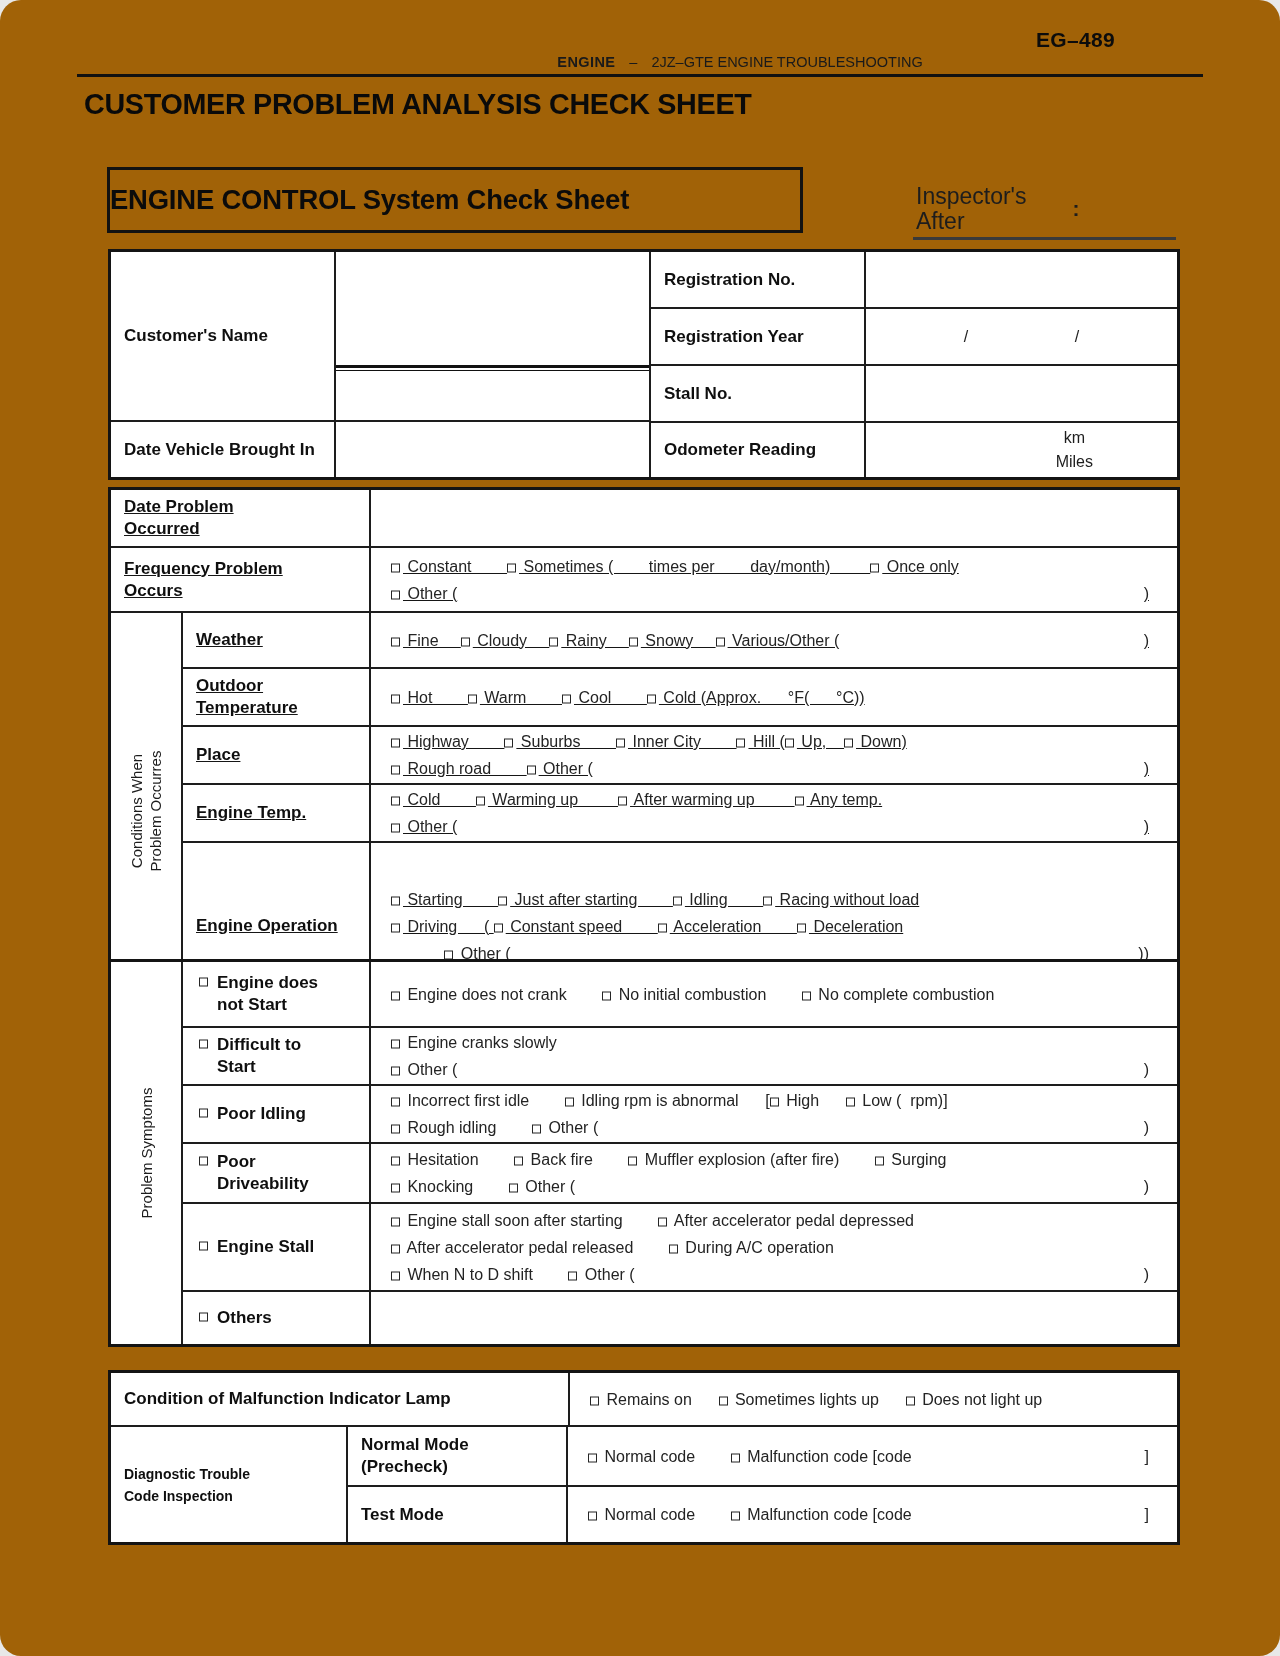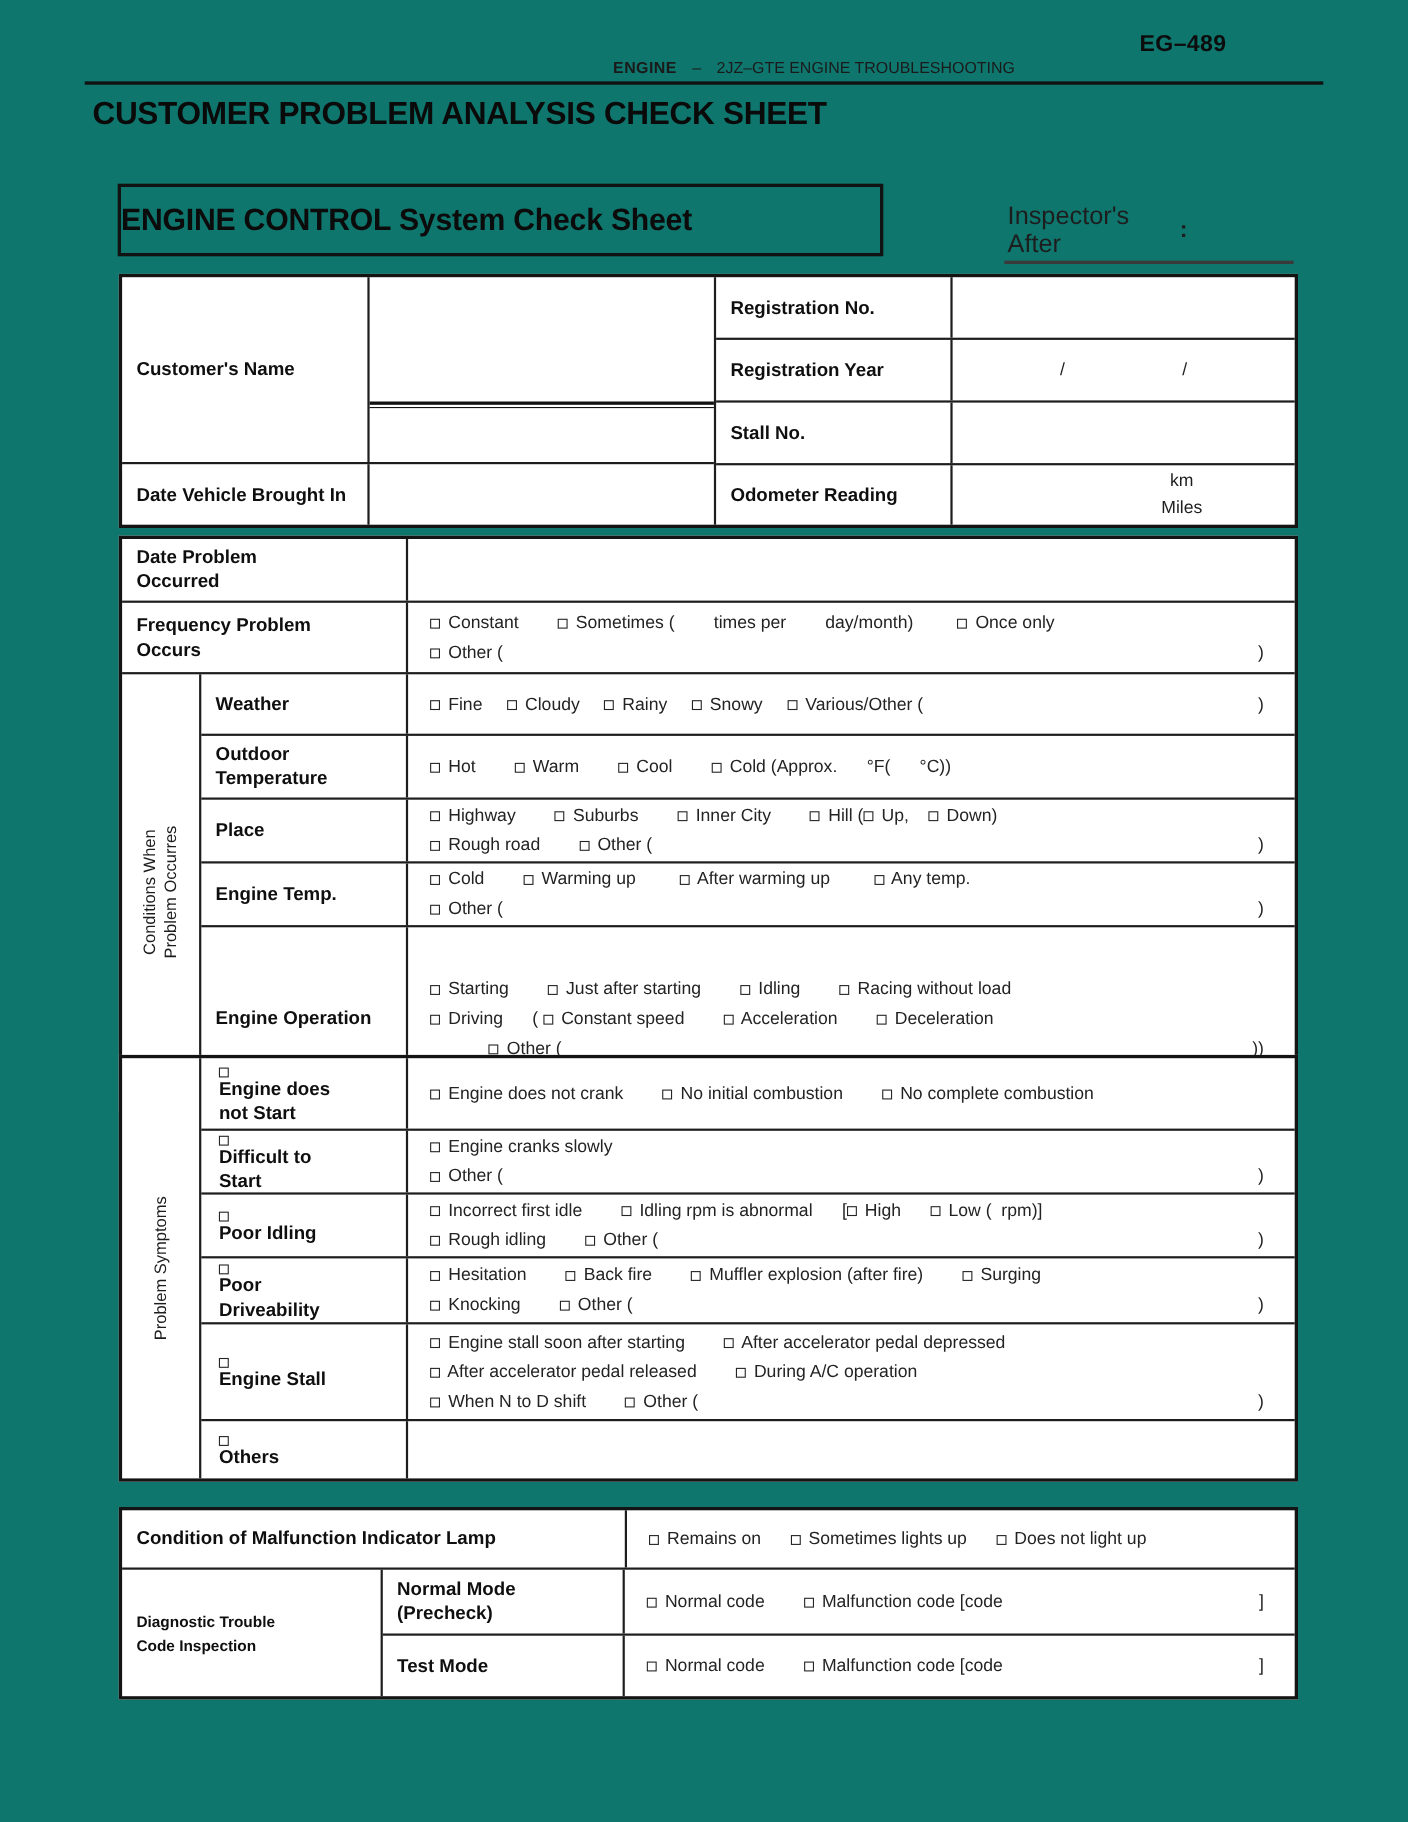--- a/index.html
+++ b/index.html
@@ -1,17 +1,17 @@
 <!DOCTYPE html>
 <html><head>
 <meta charset="utf-8">
 <style>
   html,body{margin:0;padding:0;background:#e8e8e8;}
-  .page{position:relative;width:1280px;height:1656px;background:#0f766e;
-        font-family:"Liberation Sans","DejaVu Sans",sans-serif;color:#161616;overflow:hidden;}
+  .page{position:relative;width:1280px;height:1656px;background:#a16207;
+        font-family:"Liberation Sans","DejaVu Sans",sans-serif;color:#161616;overflow:hidden;border-radius:21px;}
 
   
   .eg{position:absolute;top:28px;left:1036px;font-size:21px;font-weight:bold;letter-spacing:.3px;color:#0c0c0c;}
   .runhead{position:absolute;top:54px;left:0;width:1480px;text-align:center;font-size:14.5px;color:#1a1a1a;}
   .runhead .rh-sec{font-weight:bold;letter-spacing:.4px;}
   .runhead .rh-dash{margin:0 14px;}
   .rule{position:absolute;top:74px;left:77px;width:1126px;height:3px;background:#111;}
   .main-title{position:absolute;top:88px;left:84px;margin:0;font-size:29px;font-weight:bold;
               letter-spacing:-0.3px;color:#0a0a0a;transform:scaleX(.99);transform-origin:left;}
 
@@ -52,39 +52,39 @@
   .dblline{position:absolute;left:0;top:113px;width:100%;height:6px;border-top:3px solid #111;
            border-bottom:1.5px solid #111;box-sizing:border-box;}
   .r-row{flex:0 0 55px;display:flex;}
   .r-row.grow{flex:1 1 auto;gap:48px;}
   .w-reg{flex:0 0 215px;}
   .regyear{display:flex;align-items:center;justify-content:center;font-size:16px;color:#222;white-space:pre;}
   .odo{display:flex;align-items:center;justify-content:flex-end;padding-right:84px;}
   .odo-units{font-size:16px;line-height:24px;color:#1e1e1e;text-align:center;}
 
   
-  .sec2{top:487px;height:525px;}
+  .sec2{top:487px;height:525px;text-decoration:underline;}
   .sec2 .r1{flex:0 0 56px;}
   .sec2 .r2{flex:0 0 63px;}
   .w260{flex:0 0 260px;}
   .condgroup{flex:1 1 auto;display:flex;}
   .strip{flex:0 0 70px;border-right:2px solid #1d1d1d;position:relative;}
   .vert{position:absolute;top:50%;left:50%;transform:translate(-50%,-50%) rotate(-90deg);
         white-space:pre-line;font-size:15px;line-height:19px;text-align:center;color:#1c1c1c;width:max-content;}
   .condrows{flex:1 1 auto;display:flex;flex-direction:column;}
   .w188{flex:0 0 188px;}
   .cr1{flex:0 0 54px;} .cr2{flex:0 0 56px;} .cr3{flex:0 0 56px;} .cr4{flex:0 0 56px;} .cr5{flex:1 1 auto;}
 
   
   .sec3{top:959px;height:388px;flex-direction:row;}
   .symrows{flex:1 1 auto;display:flex;flex-direction:column;}
   .sr1{flex:0 0 64px;} .sr2{flex:0 0 56px;} .sr3{flex:0 0 56px;} .sr4{flex:0 0 58px;} .sr5{flex:0 0 86px;} .sr6{flex:1 1 auto;}
   .symlbl{display:flex;align-items:center;padding-left:16px;font-weight:bold;font-size:17px;color:#0f0f0f;
           border-right:2px solid #1d1d1d;line-height:22px;}
-  .symwrap{display:flex;flex-direction:column;}
+  .symwrap{display:flex;}
   .symwrap .cb{margin-top:5px;margin-right:9px;flex:none;}
   .lbltxt{max-width:118px;}
 
   
   .sec4{top:1370px;height:175px;}
   .sec4 .r1{flex:0 0 52px;}
   .w459{flex:0 0 459px;}
   .dtcgroup{flex:1 1 auto;display:flex;}
   .w237{flex:0 0 237px;display:flex;align-items:center;padding-left:13px;font-weight:bold;font-size:14px;
         border-right:2px solid #1d1d1d;color:#0f0f0f;line-height:22px;}

